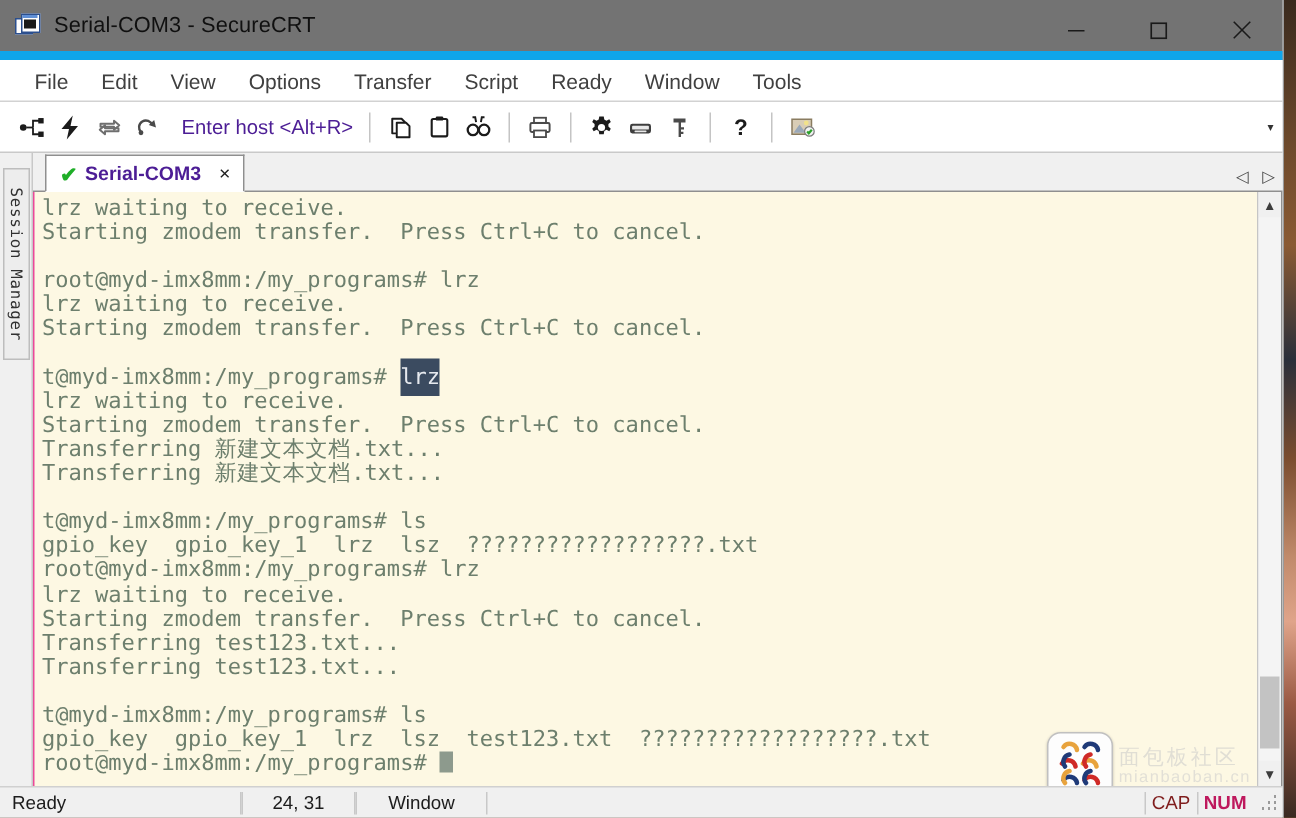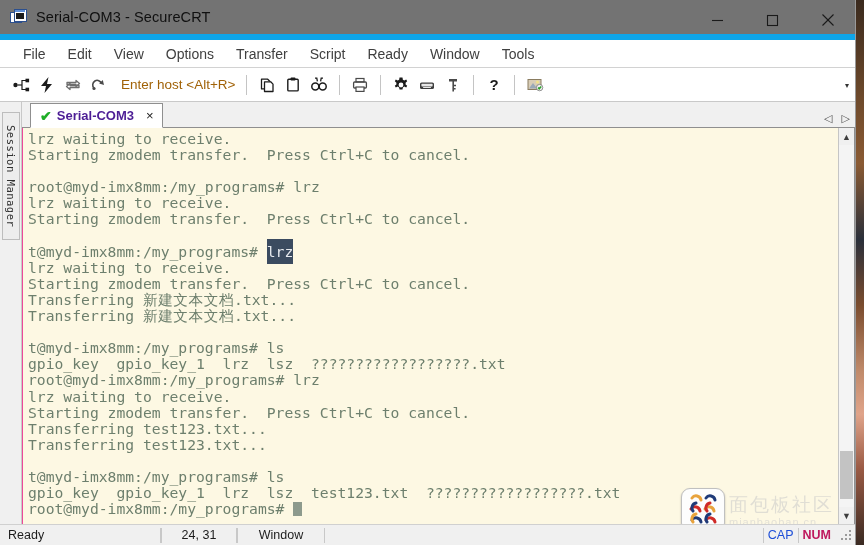--- a/index.html
+++ b/index.html
@@ -83,21 +83,21 @@
     padding-left: 8px;
     position: relative;
   }
   .tb-btn {
     width: 26px; height: 26px;
     display: flex; align-items: center; justify-content: center;
     cursor: default; flex: none;
   }
   .tb-sep { width: 1px; height: 20px; background: #c4c4c4; margin: 0 7px; flex: none; }
   #host-entry {
-    font-size: 13.5px; color: #a16207; margin-left: 9px; margin-right: 4px;
+    font-size: 13.5px; color: #4c1d95; margin-left: 9px; margin-right: 4px;
     white-space: nowrap; flex: none;
   }
   #toolbar-overflow {
     position: absolute; right: 6px; top: 50%; transform: translateY(-50%);
     font-size: 8px; color: #333;
   }
 
   
   #body-area { flex: 1 1 auto; display: flex; min-height: 0; background: #f0f0f0; }
 
@@ -199,41 +199,41 @@
     display: flex; align-items: center; pointer-events: none;
     z-index: 30;
   }
   #wm-logo {
     width: 44px; height: 44px; border-radius: 9px;
     background: #fdfdfd; border: 1px solid #c0c0c0;
     position: relative; flex: none;
     box-shadow: 0 1px 2px rgba(0,0,0,.25);
   }
   #wm-text { margin-left: 4px; opacity: .55; }
-  #wm-cn { font-size: 19px; color: #c9c9c9; font-family: "DejaVu Sans", sans-serif; letter-spacing: 2px; }
+  #wm-cn { font-size: 14px; color: #c9c9c9; font-family: "DejaVu Sans", sans-serif; letter-spacing: 2px; }
   #wm-en { font-size: 11px; color: #cccccc; letter-spacing: 1px; margin-top: -2px; }
 
   
   #statusbar {
     height: 21px; flex: 0 0 21px;
     background: #f0f0f0;
     border-top: 1px solid #d0d0d0;
     display: flex; align-items: center;
     font-size: 12.5px; color: #1c1c1c;
     position: relative;
   }
   .sb-cell { display: flex; align-items: center; height: 24px; padding: 0 10px; white-space: nowrap; }
   .sb-div { width: 1px; height: 15px; background: #c8c8c8; flex: none; }
   #sb-ready { padding-left: 8px; width: 160px; }
   #sb-serial { width: 176px; justify-content: center; }
   #sb-coords { width: 74px; justify-content: center; }
   #sb-rows { width: 142px; justify-content: center; }
   #sb-emu { width: 86px; justify-content: center; }
   #sb-spacer { flex: 1 1 auto; }
-  #sb-cap { color: #1d4ed8; padding: 0 4px; text-align: center; }
+  #sb-cap { color: #7f1d1d; padding: 0 4px; text-align: center; }
   #sb-num { color: #be185d; padding: 0 4px; font-weight: 600; }
   #sb-grip {
     width: 14px; height: 14px; margin-left: 4px; margin-right: 2px;
     background:
       radial-gradient(circle 1px at 3px 11px,#9a9a9a 99%,transparent 100%),
       radial-gradient(circle 1px at 7px 11px,#9a9a9a 99%,transparent 100%),
       radial-gradient(circle 1px at 11px 11px,#9a9a9a 99%,transparent 100%),
       radial-gradient(circle 1px at 7px 7px,#9a9a9a 99%,transparent 100%),
       radial-gradient(circle 1px at 11px 7px,#9a9a9a 99%,transparent 100%),
       radial-gradient(circle 1px at 11px 3px,#9a9a9a 99%,transparent 100%);

